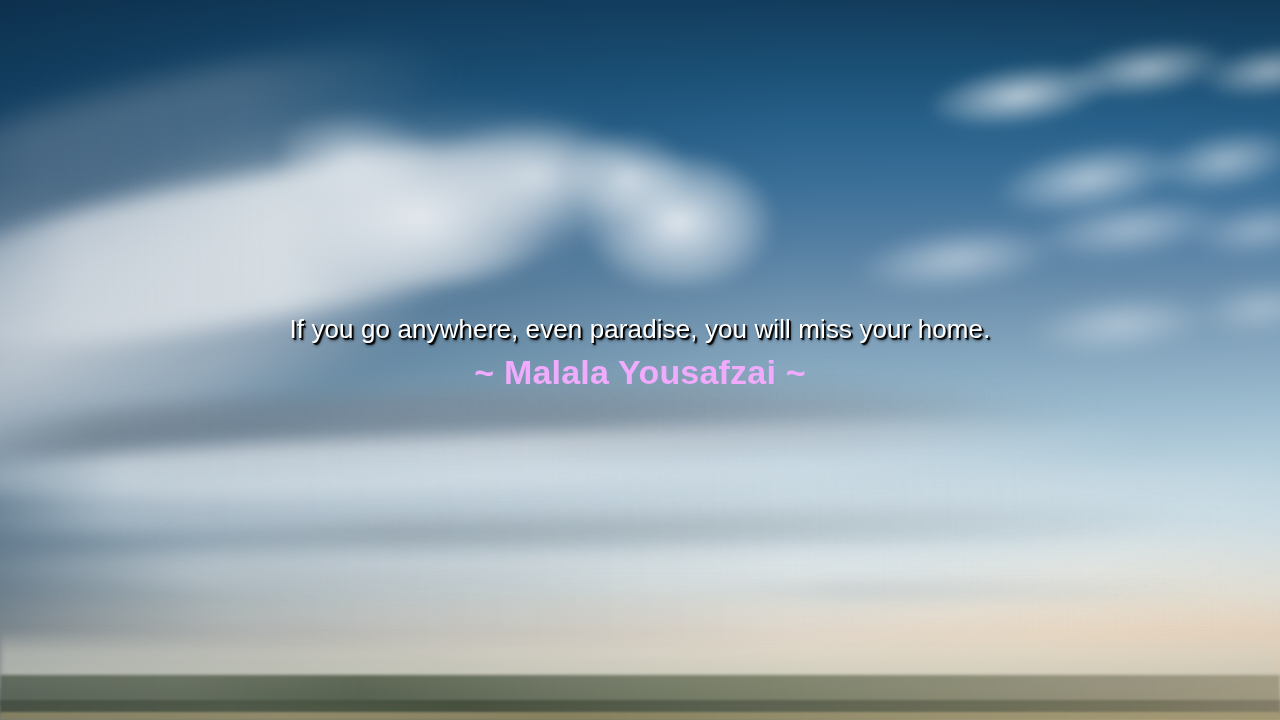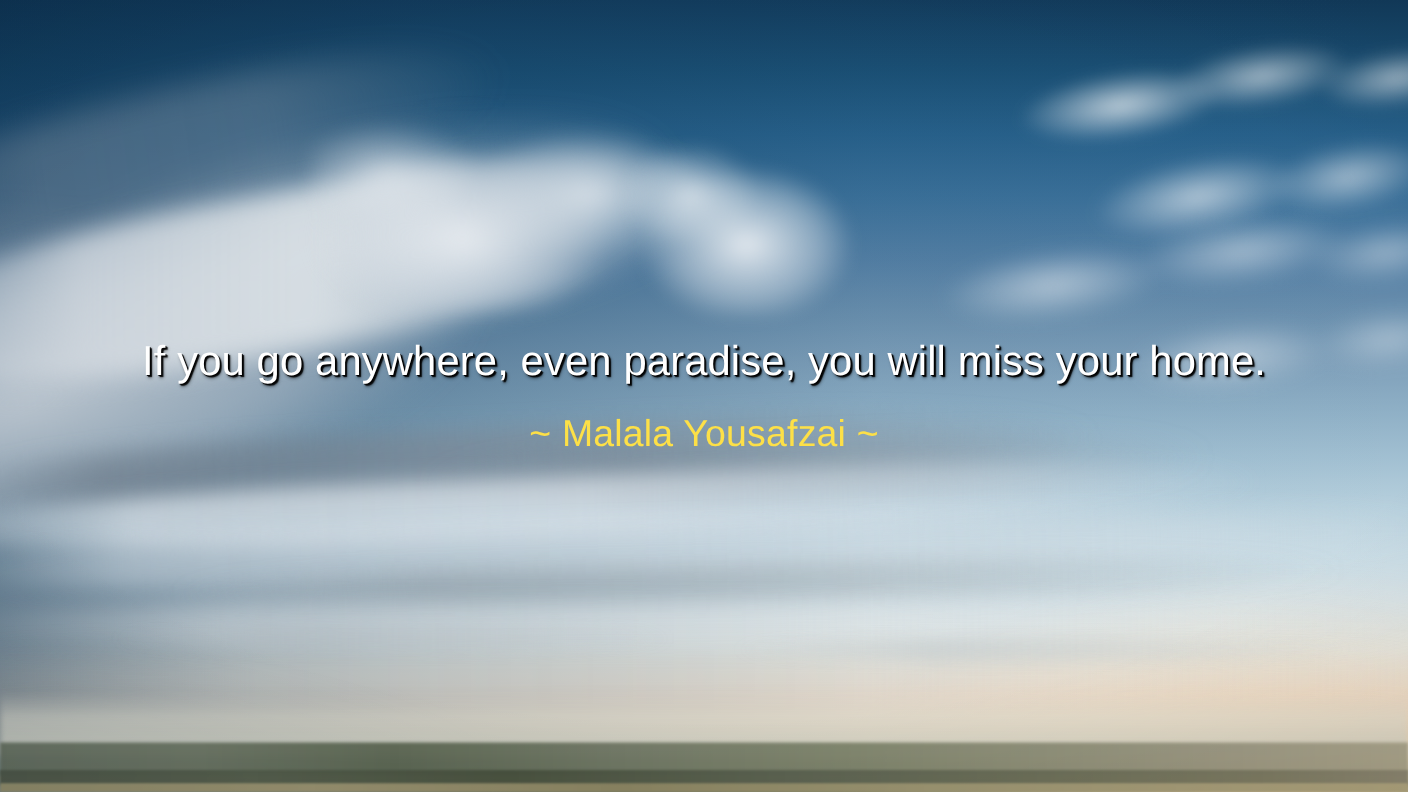--- a/index.html
+++ b/index.html
@@ -308,37 +308,36 @@
 
   
   .quote-block {
     position:absolute;
     left:0; right:0;
     top:306px;
     text-align:center;
     z-index:10;
   }
   .quote-line {
-    font-size:38px;
+    font-size:26px;
     line-height:46px;
     font-weight:400;
     color:#ffffff;
     letter-spacing:0.1px;
     white-space:nowrap;
     text-shadow:
       2px 2px 1px rgba(0,0,0,0.92),
       1px 1px 0px rgba(0,0,0,0.85),
       2px 3px 3px rgba(0,0,0,0.45);
   }
   .attribution {
-    margin-top:22px;
     font-size:34px;
     line-height:40px;
-    font-weight:400;
-    color:#fde047;
+    font-weight:700;
+    color:#f0abfc;
     letter-spacing:0.2px;
     white-space:nowrap;
   }
 </style>
 </head>
 <body>
 
 <div id="stage">
 
   <div class="sky-base"></div>

